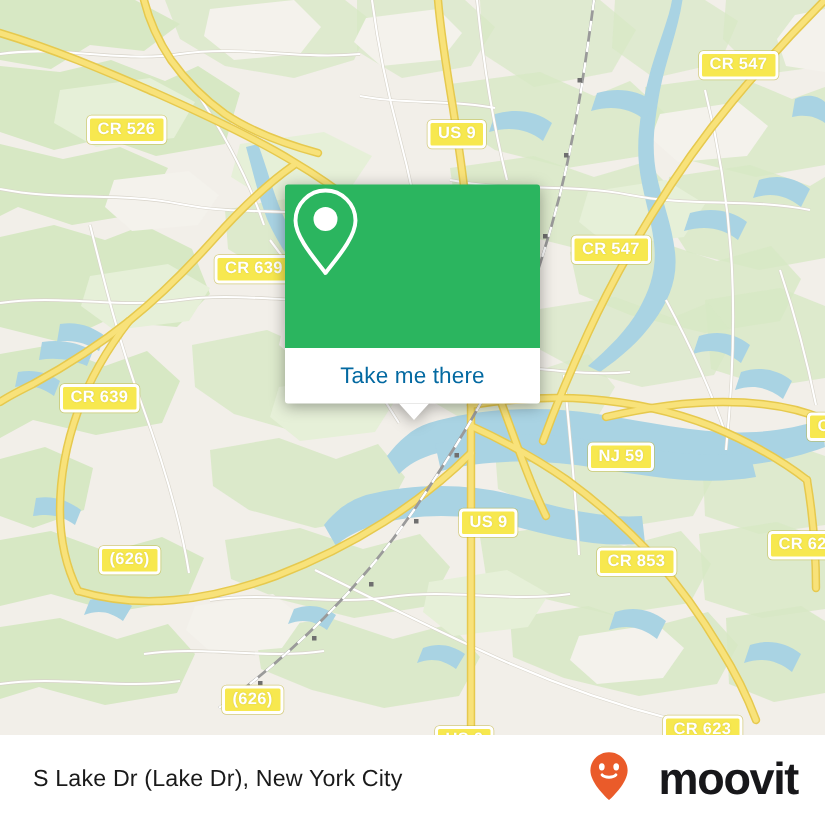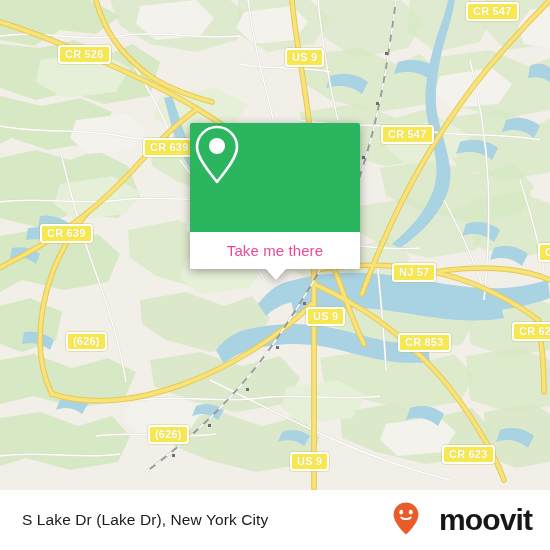--- a/index.html
+++ b/index.html
@@ -46,20 +46,21 @@
     font-size: 11px;
     font-weight: bold;
     line-height: 15px;
     height: 19px;
     padding: 0 5px;
     white-space: nowrap;
     text-align: left;
     letter-spacing: 0.2px;
     text-shadow: 0 0 1px rgba(150,140,30,0.35);
     box-shadow: 0 0 0 0.5px rgba(190,175,40,0.55);
+    margin-top: 32px;
   }
 
   
   #popup {
     position: absolute;
     left: 190px;
     top: 123px;
     width: 170px;
     filter: drop-shadow(0 2px 5px rgba(0,0,0,0.35));
   }
@@ -71,21 +72,21 @@
     align-items: center;
     justify-content: center;
   }
   #popup-cta {
     height: 37px;
     background: #ffffff;
     border-radius: 0 0 2px 2px;
     display: flex;
     align-items: center;
     justify-content: center;
-    color: #ec4899;
+    color: #0369a1;
     font-size: 15px;
     letter-spacing: 0.1px;
   }
   #popup-tail {
     position: absolute;
     left: 76px;
     top: 146px;
     width: 0; height: 0;
     border-left: 10px solid transparent;
     border-right: 10px solid transparent;
@@ -342,21 +343,21 @@
         <rect x="172" y="454" width="3" height="3"></rect>
       </g>
     </svg>
 
     <div class="shield" style="left:58px;  top:45px;">CR 526</div>
     <div class="shield" style="left:285px; top:48px;">US 9</div>
     <div class="shield" style="left:466px; top:2px;">CR 547</div>
     <div class="shield" style="left:143px; top:138px;">CR 639</div>
     <div class="shield" style="left:381px; top:125px;">CR 547</div>
     <div class="shield" style="left:40px;  top:224px;">CR 639</div>
-    <div class="shield" style="left:392px; top:263px;">NJ 57</div>
+    <div class="shield" style="left:392px; top:263px;">NJ 59</div>
     <div class="shield" style="left:538px; top:243px;">C</div>
     <div class="shield" style="left:306px; top:307px;">US 9</div>
     <div class="shield" style="left:398px; top:333px;">CR 853</div>
     <div class="shield" style="left:512px; top:322px;">CR 623</div>
     <div class="shield" style="left:66px;  top:332px;">(626)</div>
     <div class="shield" style="left:148px; top:425px;">(626)</div>
     <div class="shield" style="left:290px; top:452px;">US 9</div>
     <div class="shield" style="left:442px; top:445px;">CR 623</div>
 
     <div id="popup">

